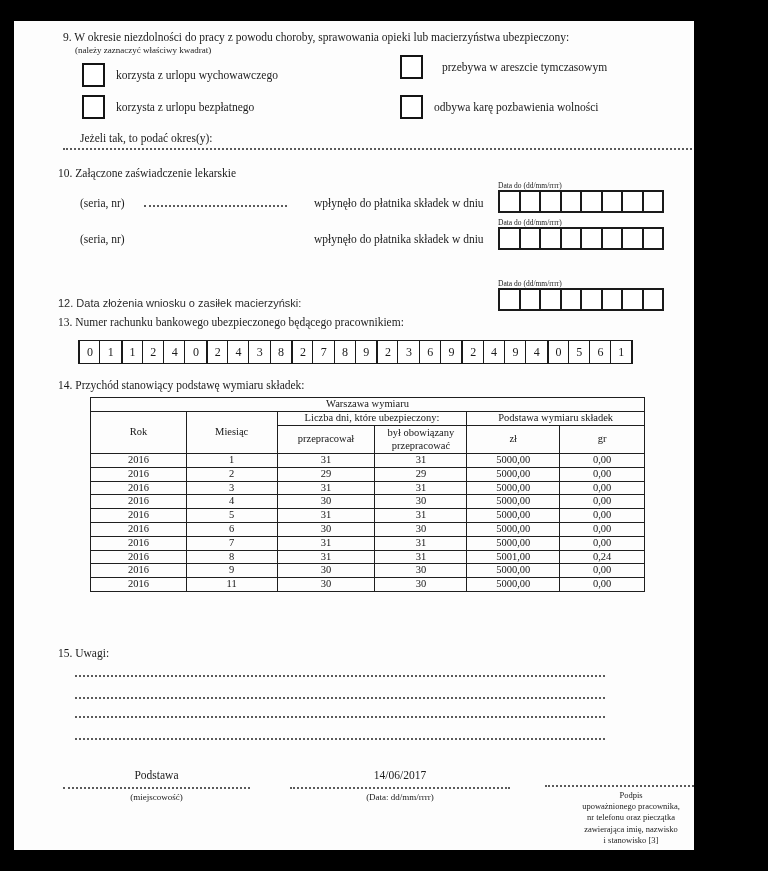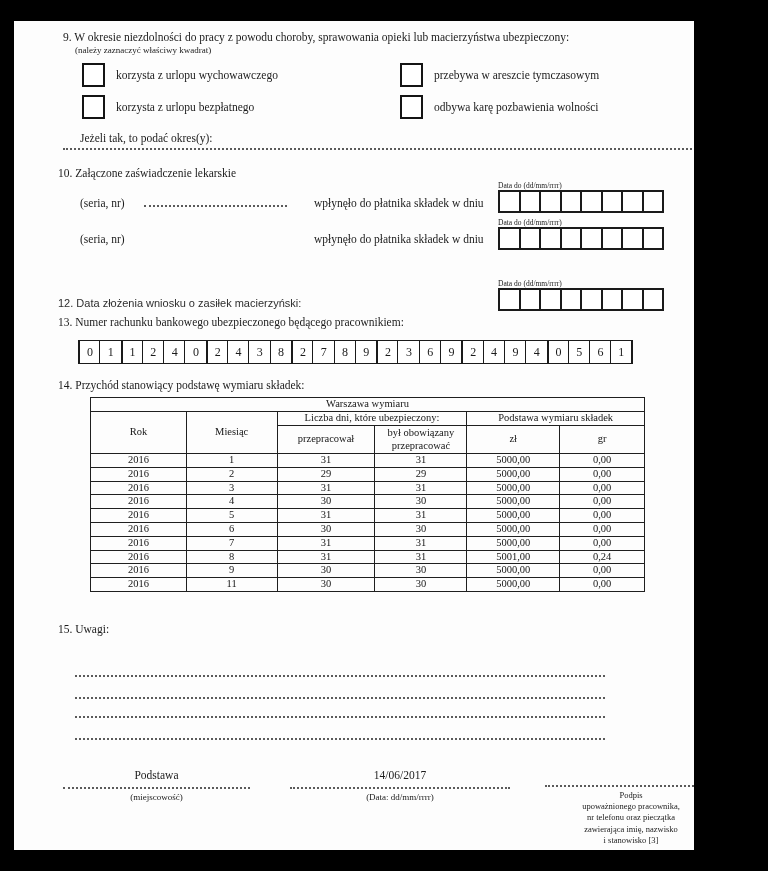--- a/index.html
+++ b/index.html
@@ -41,21 +41,21 @@
 
 <div class="page">
 
   <div class="abs t" style="left:49px; top:10px;">9. W okresie niezdolności do pracy z powodu choroby, sprawowania opieki lub macierzyństwa ubezpieczony:</div>
   <div class="abs small" style="left:61px; top:24px;">(należy zaznaczyć właściwy kwadrat)</div>
 
   <div class="abs cbitem" style="left:68px; top:42px;">
     <div class="cb"></div>
     <div class="cblabel">korzysta z urlopu wychowawczego</div>
   </div>
-  <div class="abs cbitem" style="left:386px; top:42px;">
+  <div class="abs cbitem" style="left:386px; top:34px;gap:8px;">
     <div class="cb"></div>
     <div class="cblabel">przebywa w areszcie tymczasowym</div>
   </div>
   <div class="abs cbitem" style="left:386px; top:74px;">
     <div class="cb"></div>
     <div class="cblabel">odbywa karę pozbawienia wolności</div>
   </div>
   <div class="abs cbitem" style="left:68px; top:74px;">
     <div class="cb"></div>
     <div class="cblabel">korzysta z urlopu bezpłatnego</div>
@@ -244,21 +244,21 @@
           <td>2016</td>
           <td>11</td>
           <td>30</td>
           <td>30</td>
           <td>5000,00</td>
           <td>0,00</td>
         </tr>
       </tbody>
   </table>
 
-  <div class="abs t" style="left:44px; top:602px;">15. Uwagi:</div>
+  <div class="abs t" style="left:44px; top:626px;">15. Uwagi:</div>
   <div class="abs dotline" style="left:61px; top:654px; width:530px;"></div>
   <div class="abs dotline" style="left:61px; top:676px; width:530px;"></div>
   <div class="abs dotline" style="left:61px; top:695px; width:530px;"></div>
   <div class="abs dotline" style="left:61px; top:717px; width:530px;"></div>
 
   <div class="fblock" style="left:49px; top:748px; width:187px;">
     <div class="t">Podstawa</div>
     <div class="fline"></div>
     <div class="small" style="margin-top:3px;">(miejscowość)</div>
   </div>

